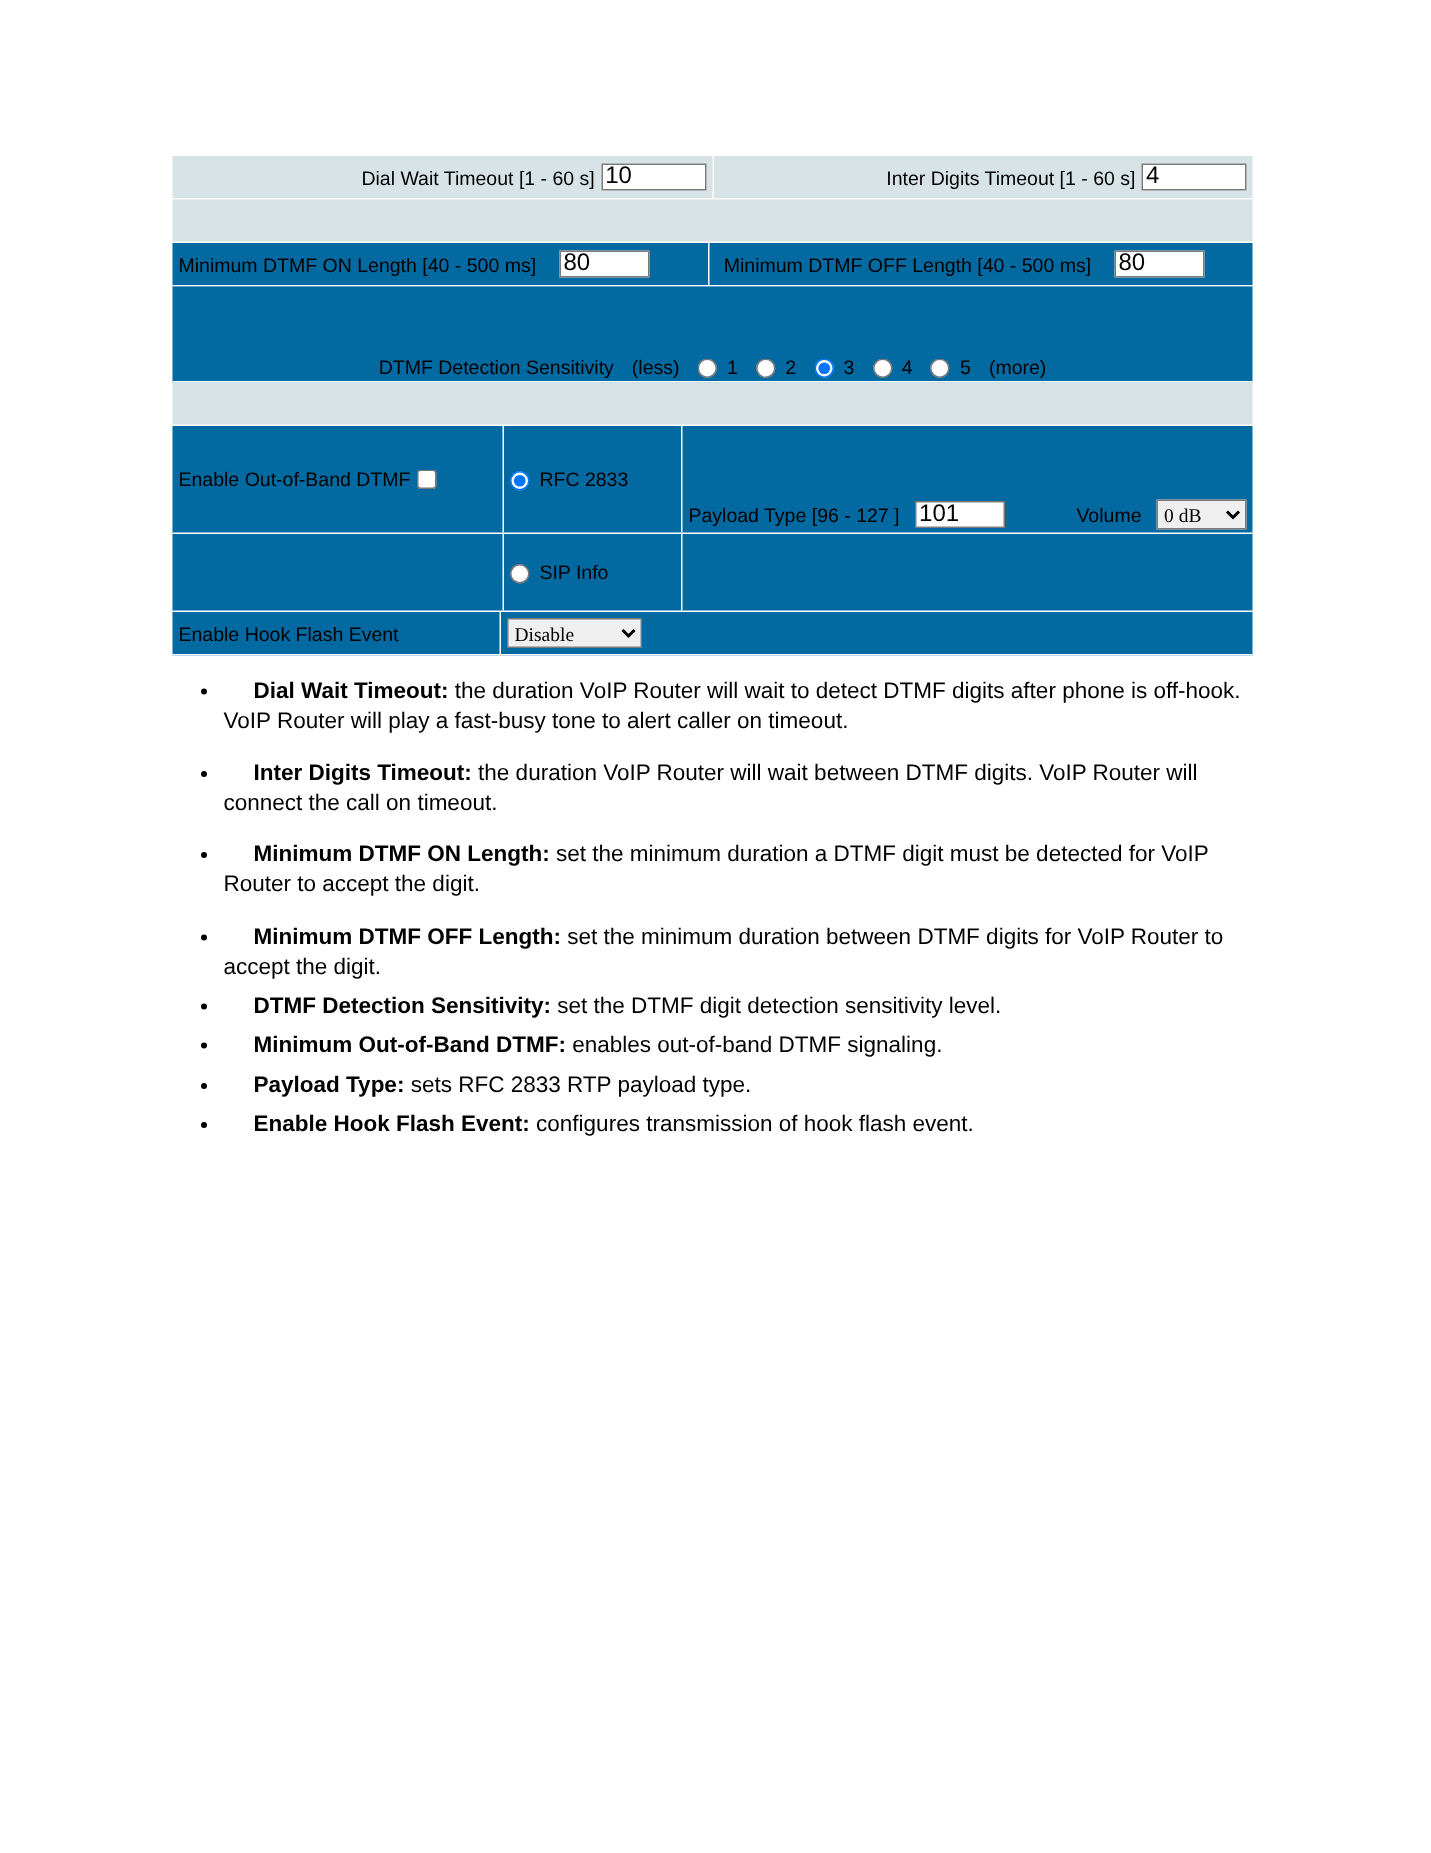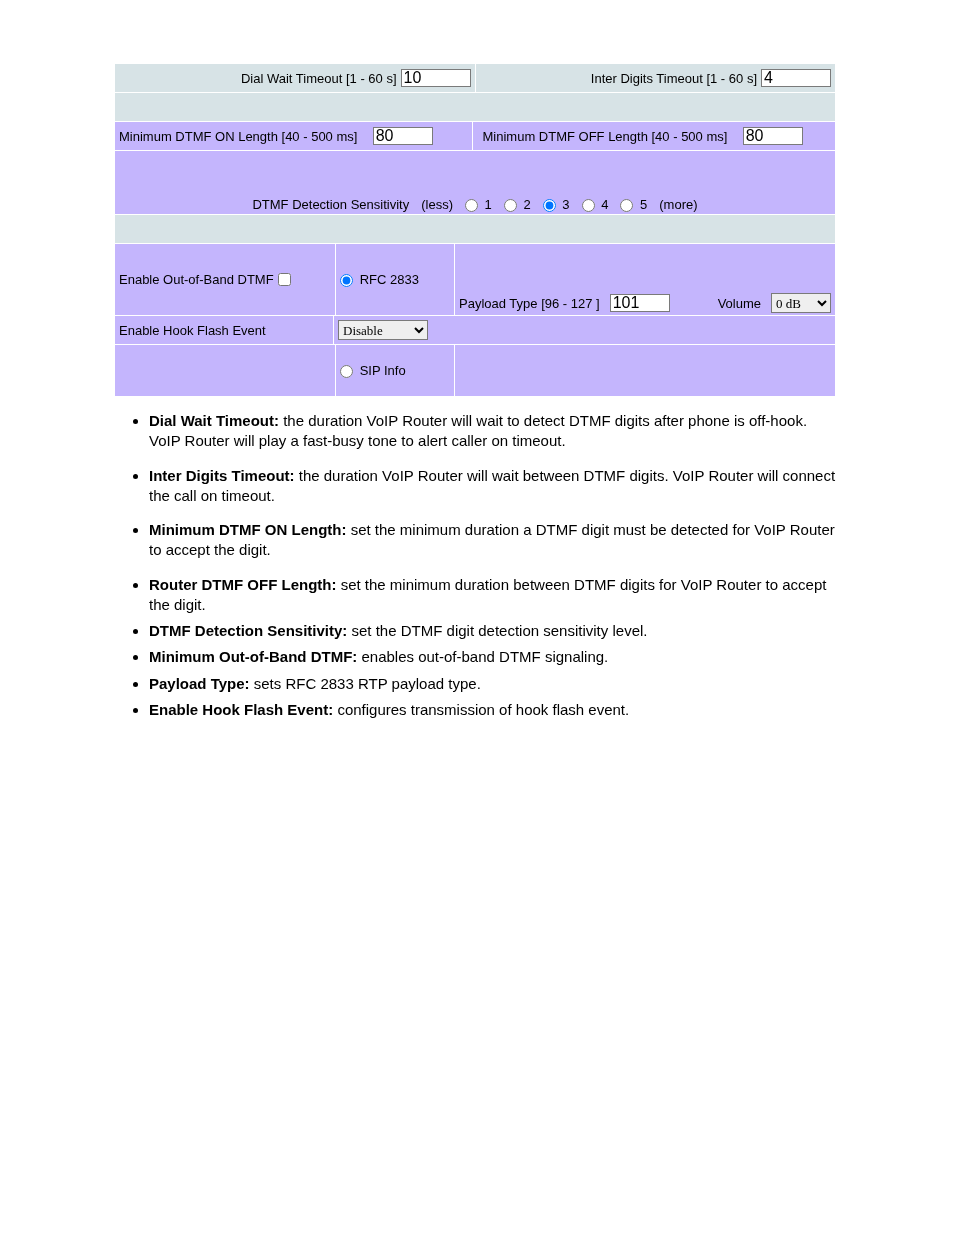--- a/index.html
+++ b/index.html
@@ -4,35 +4,35 @@
 <style>
   html, body { margin: 0; padding: 0; }
   body {
     width: 954px;
     font-family: Arial, Helvetica, sans-serif;
     font-size: 15px;
     color: #000;
     background: #fff;
   }
   .page {
-    padding: 64px 115px 60px 115px;
+    padding: 104px 115px 60px 115px;
   }
   
   .panel {
     width: 720px;
     font-size: 13px;
   }
   .row {
     display: flex;
     align-items: center;
     min-height: 28px;
     border-bottom: 1px solid #fff;
   }
   .row.teal  { background: #d7e3e6; }
-  .row.light { background: #c4b5fd; }
+  .row.light { background: #0369a1; }
   .spacer { height: 18px; }
   .cell    { display: flex; align-items: center; gap: 4px; padding: 2px 4px; }
   .half    { flex: 1 1 50%; justify-content: flex-end; }
   .half-left { flex: 1 1 50%; }
   .vr { width: 1px; align-self: stretch; background: #fff; }
 
   input.txt {
     font-family: Arial, sans-serif;
     font-size: 16px;
     height: 18px;
@@ -53,21 +53,21 @@
   .radiorow { display: flex; align-items: center; gap: 12px; margin-top: 44px; }
   .oobrow  .lbl { width: 210px; text-align: right; padding-right: 6px; }
   .oobrow  .opts { width: 110px; }
   .oobrow  .rest { flex: 1; display: flex; align-items: center; gap: 10px; margin-top: 47px; }
 
   
   .bullets { margin: 14px 0 0 0; }
   .bullets ul { margin: 0; padding: 0 0 0 34px; }
   .bullets li { margin: 0 0 14px 0; list-style: disc; font-size: 15px; line-height: 1.35; }
   .bullets li.tight { margin-bottom: 6px; }
-  .term { font-weight: bold; }
+  .term { font-weight: bold; margin-left: 20px; }
 
   .noteblock { display: flex; gap: 8px; margin: 4px 0 8px 28px; }
   .diamond {
     width: 22px; height: 22px; position: relative; flex: none;
   }
   .diamond::before {
     content: ""; display: block; width: 16px; height: 16px;
     background: #000; transform: rotate(45deg);
     position: absolute; left: 3px; top: 3px;
   }
@@ -143,49 +143,49 @@
         <span>Payload Type [96 - 127 ]</span>
         <input class="txt" style="width: 60px;" value="101">
         <span style="flex:1"></span>
         <span>Volume</span>
         <select class="sel" style="width:60px">
           <option>0 dB</option>
         </select>
       </div>
     </div>
 
+    <div class="row light oobrow">
+      <div class="cell lbl"></div>
+      <div class="vr"></div>
+      <div class="cell opts">
+        <label><input type="radio" name="oobm" style=""> <span>SIP Info</span></label>
+      </div>
+      <div class="vr"></div>
+      <div class="cell rest"></div>
+    </div>
+
     <div class="row light">
       <div class="cell" style="width:210px">
         <span>Enable Hook Flash Event</span>
       </div>
       <div class="vr"></div>
       <div class="cell">
         <select class="sel" style="width:90px">
           <option>Disable</option>
         </select>
       </div>
     </div>
-
-    <div class="row light oobrow">
-      <div class="cell lbl"></div>
-      <div class="vr"></div>
-      <div class="cell opts">
-        <label><input type="radio" name="oobm" style=""> <span>SIP Info</span></label>
-      </div>
-      <div class="vr"></div>
-      <div class="cell rest"></div>
-    </div>
   </div>
 
   <div class="bullets">
     <ul>
       <li><span class="term">Dial Wait Timeout:</span><span> the duration VoIP Router will wait to detect DTMF digits after phone is off-hook. VoIP Router will play a fast-busy tone to alert caller on timeout.</span></li>
       <li><span class="term">Inter Digits Timeout:</span><span> the duration VoIP Router will wait between DTMF digits. VoIP Router will connect the call on timeout.</span></li>
       <li><span class="term">Minimum DTMF ON Length:</span><span> set the minimum duration a DTMF digit must be detected for VoIP Router to accept the digit.</span></li>
-      <li class="tight"><span class="term">Router DTMF OFF Length:</span><span> set the minimum duration between DTMF digits for VoIP Router to accept the digit.</span></li>
+      <li class="tight"><span class="term">Minimum DTMF OFF Length:</span><span> set the minimum duration between DTMF digits for VoIP Router to accept the digit.</span></li>
       <li class="tight"><span class="term">DTMF Detection Sensitivity:</span><span> set the DTMF digit detection sensitivity level.</span>
       </li>
       <li class="tight"><span class="term">Minimum Out-of-Band DTMF:</span><span> enables out-of-band DTMF signaling.</span></li>
       <li class="tight"><span class="term">Payload Type:</span><span> sets RFC 2833 RTP payload type.</span></li>
       <li class="tight"><span class="term">Enable Hook Flash Event:</span><span> configures transmission of hook flash event.</span></li>
     </ul>
   </div>
 
 </div>
 

